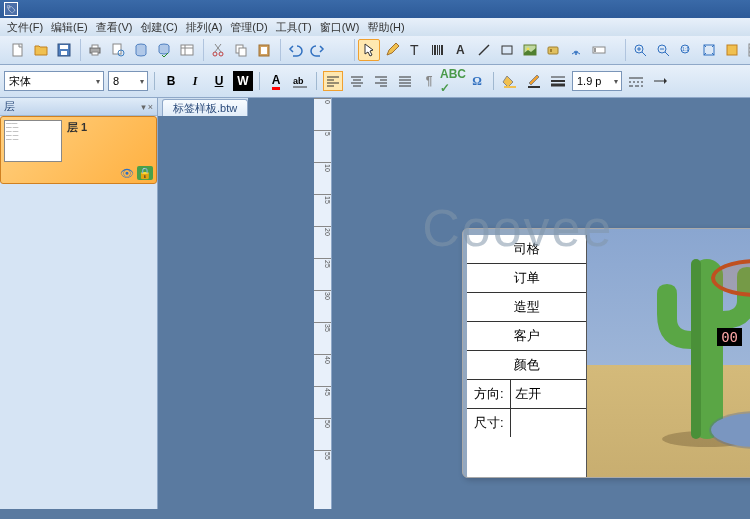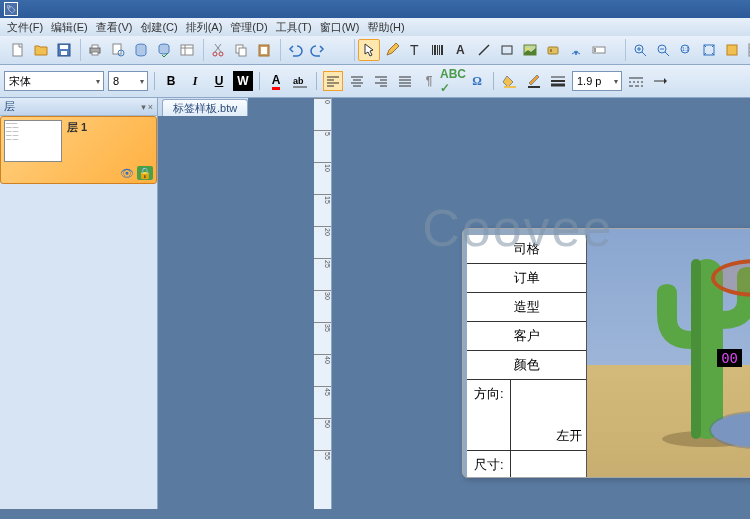--- a/index.html
+++ b/index.html
@@ -47,26 +47,26 @@
 .ruler-v .tick { position: absolute; left: 0; border-top: 1px solid #888; width: 100%; padding-top: 1px; writing-mode: vertical-rl; }
 
 .canvas-body { flex: 1; display: flex; position: relative; overflow: hidden; }
 .canvas-bg { flex: 1; background: #5a7aa0; position: relative; }
 
 .label-card { position: absolute; left: 130px; top: 130px; width: 370px; height: 250px; background: rgba(255,255,255,0.35); border: 1px solid #aaa; border-radius: 6px; display: flex; overflow: hidden; box-shadow: 2px 2px 6px rgba(0,0,0,0.2); }
 .label-table { width: 120px; background: #fff; border-right: 1px solid #555; display: flex; flex-direction: column; color: #000; font-size: 13px; margin-top: 6px; margin-left: 4px; }
 .label-table .row { border-bottom: 1px solid #333; padding: 5px 6px; text-align: center; }
 .label-table .row2 { display: flex; border-bottom: 1px solid #333; }
 .label-table .row2 .c1 { width: 44px; border-right: 1px solid #333; padding: 5px 2px; text-align: center; }
-.label-table .row2 .c2 { flex: 1; padding: 5px 4px; text-align: right; margin-top: 42px; }
+.label-table .row2 .c2 { flex: 1; padding: 5px 4px; text-align: left; }
 .label-img { flex: 1; position: relative; background: linear-gradient(#8aa6d0 0%, #9db5d8 55%, #d4ba7a 55%, #c8ae70 100%); }
 .cactus { position: absolute; left: 40px; top: 10px; }
 .ring1 { position: absolute; right: 30px; top: 30px; width: 90px; height: 38px; border: 4px solid #c05020; border-radius: 50%; background: rgba(200,120,80,0.25); }
 .ring2 { position: absolute; right: 30px; bottom: 30px; width: 90px; height: 34px; background: #7a96c0; border-radius: 50%; box-shadow: 0 0 0 2px rgba(90,110,150,0.4); }
-.count-badge { position: absolute; left: 130px; top: 120px; background: #000; color: #d946ef; font-size: 14px; padding: 1px 4px; font-family: monospace; }
+.count-badge { position: absolute; left: 130px; top: 99px; background: #000; color: #fca5a5; font-size: 14px; padding: 1px 4px; font-family: monospace; }
 
 .watermark { position: absolute; left: 90px; top: 100px; font-size: 52px; color: rgba(130,150,170,0.55); font-weight: 300; letter-spacing: 2px; pointer-events: none; z-index: 5; }
 </style>
 </head>
 <body>
 
 <div class="titlebar">
   <span class="app-icon">🏷</span>
 </div>
 

